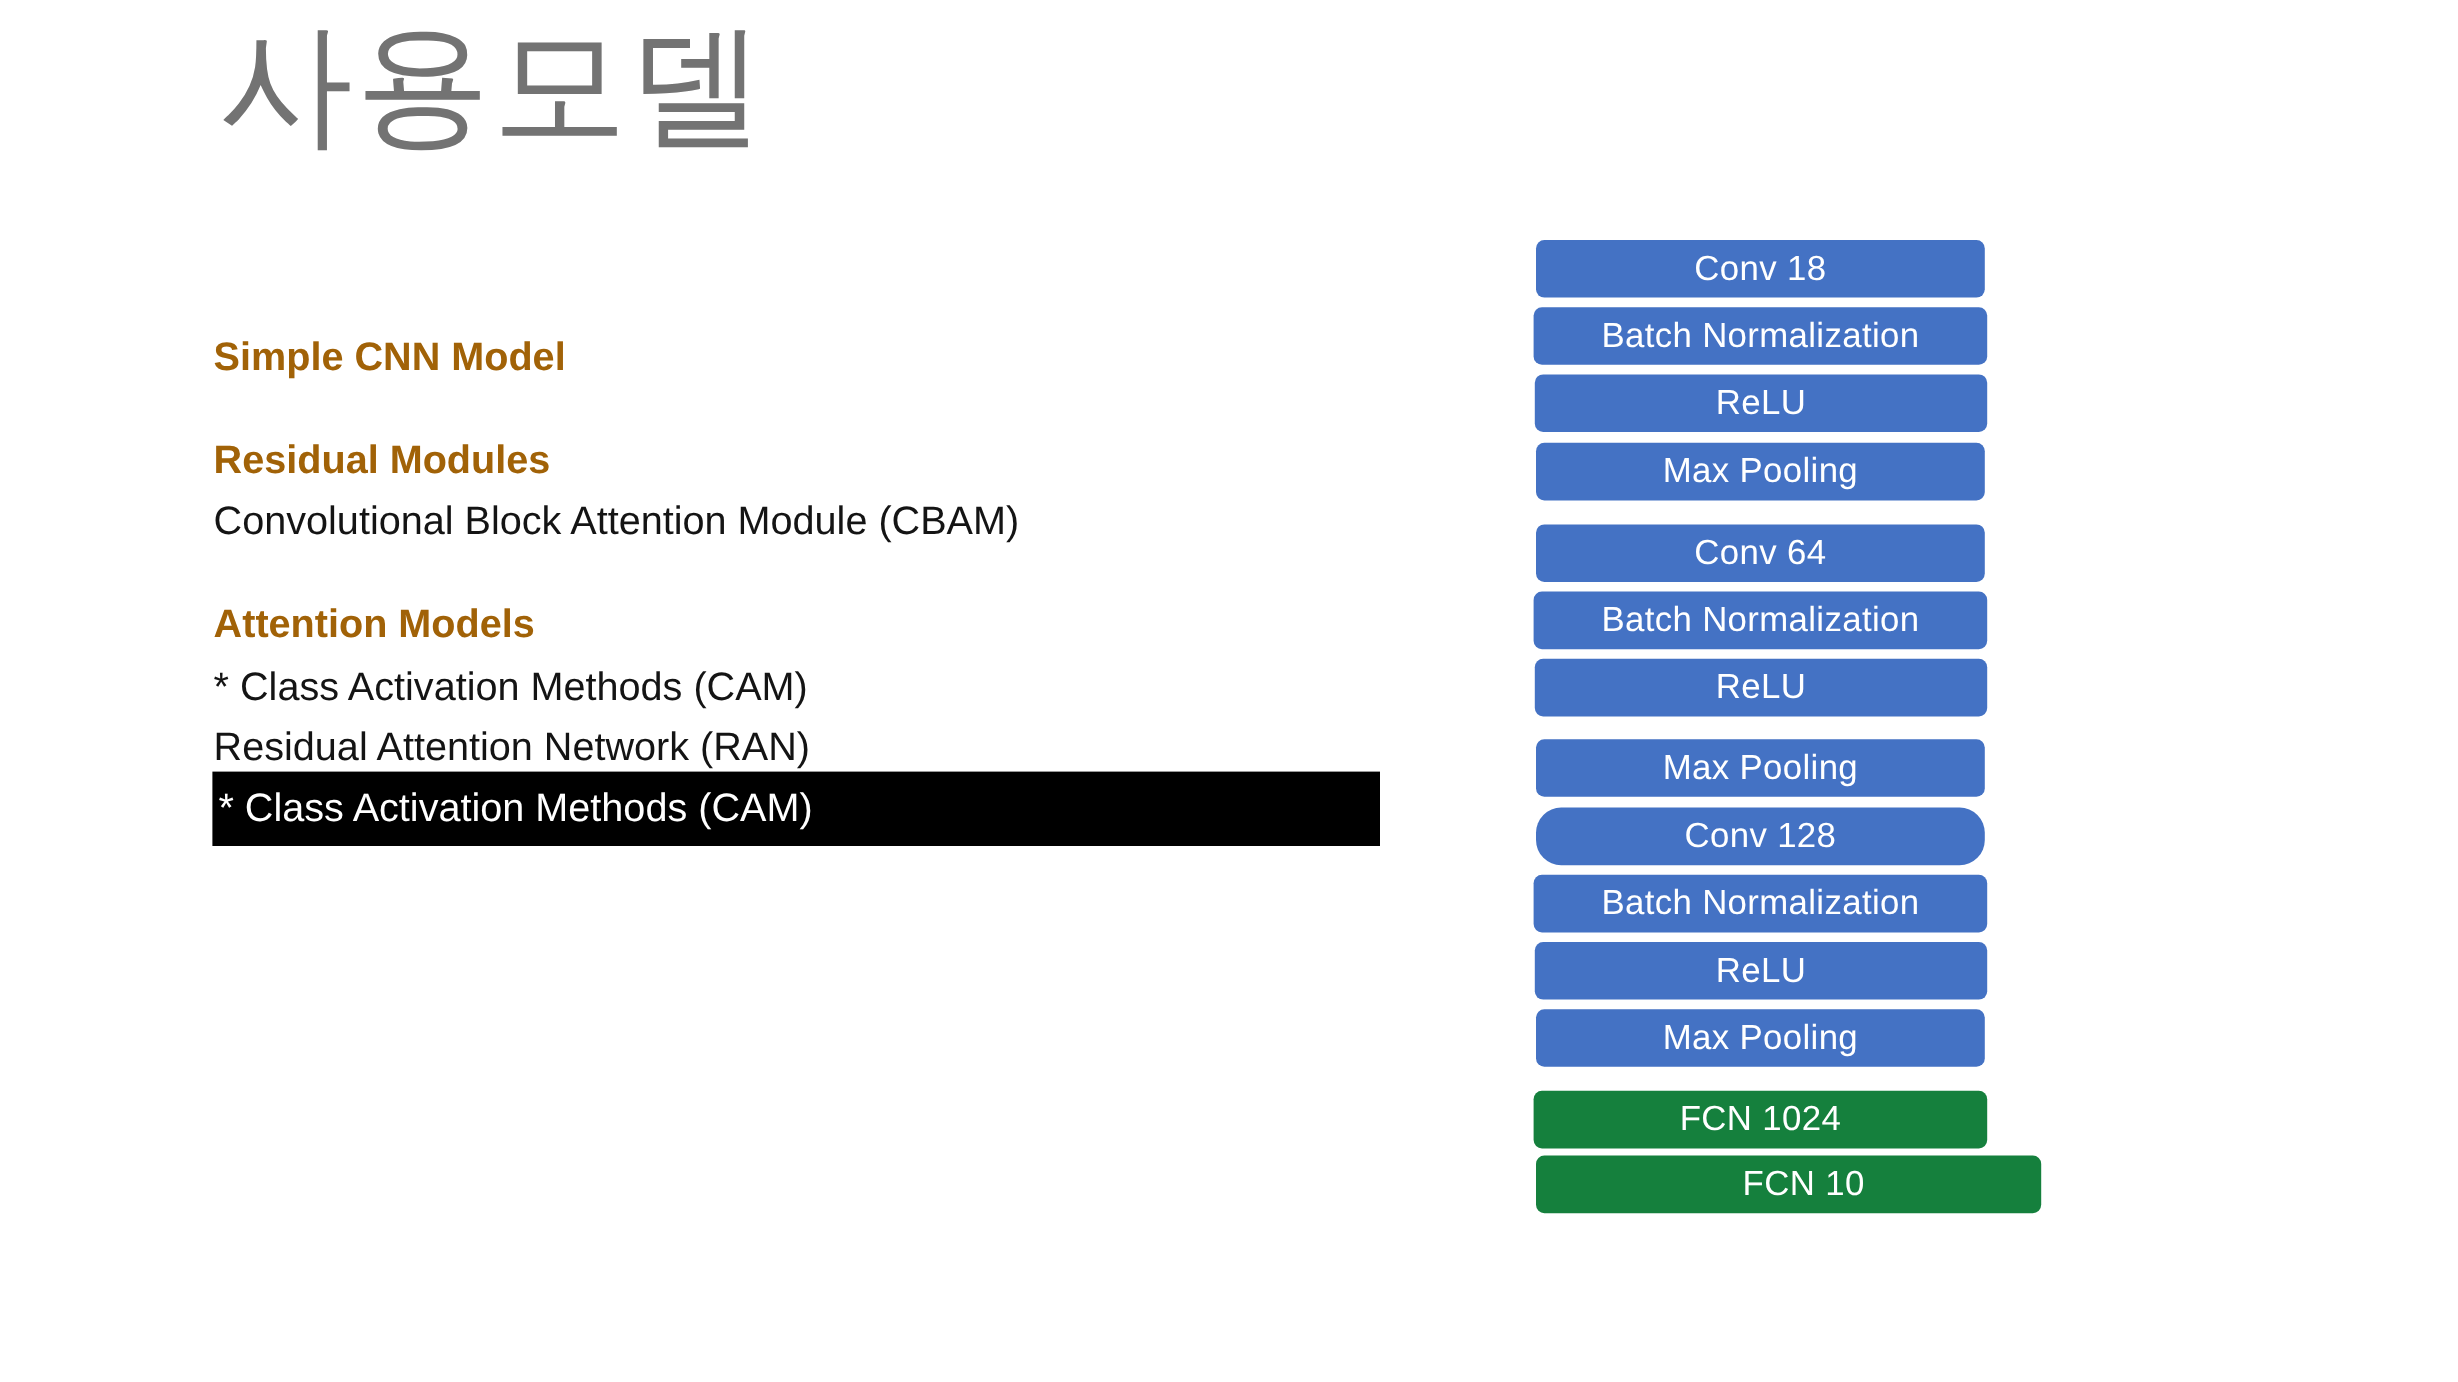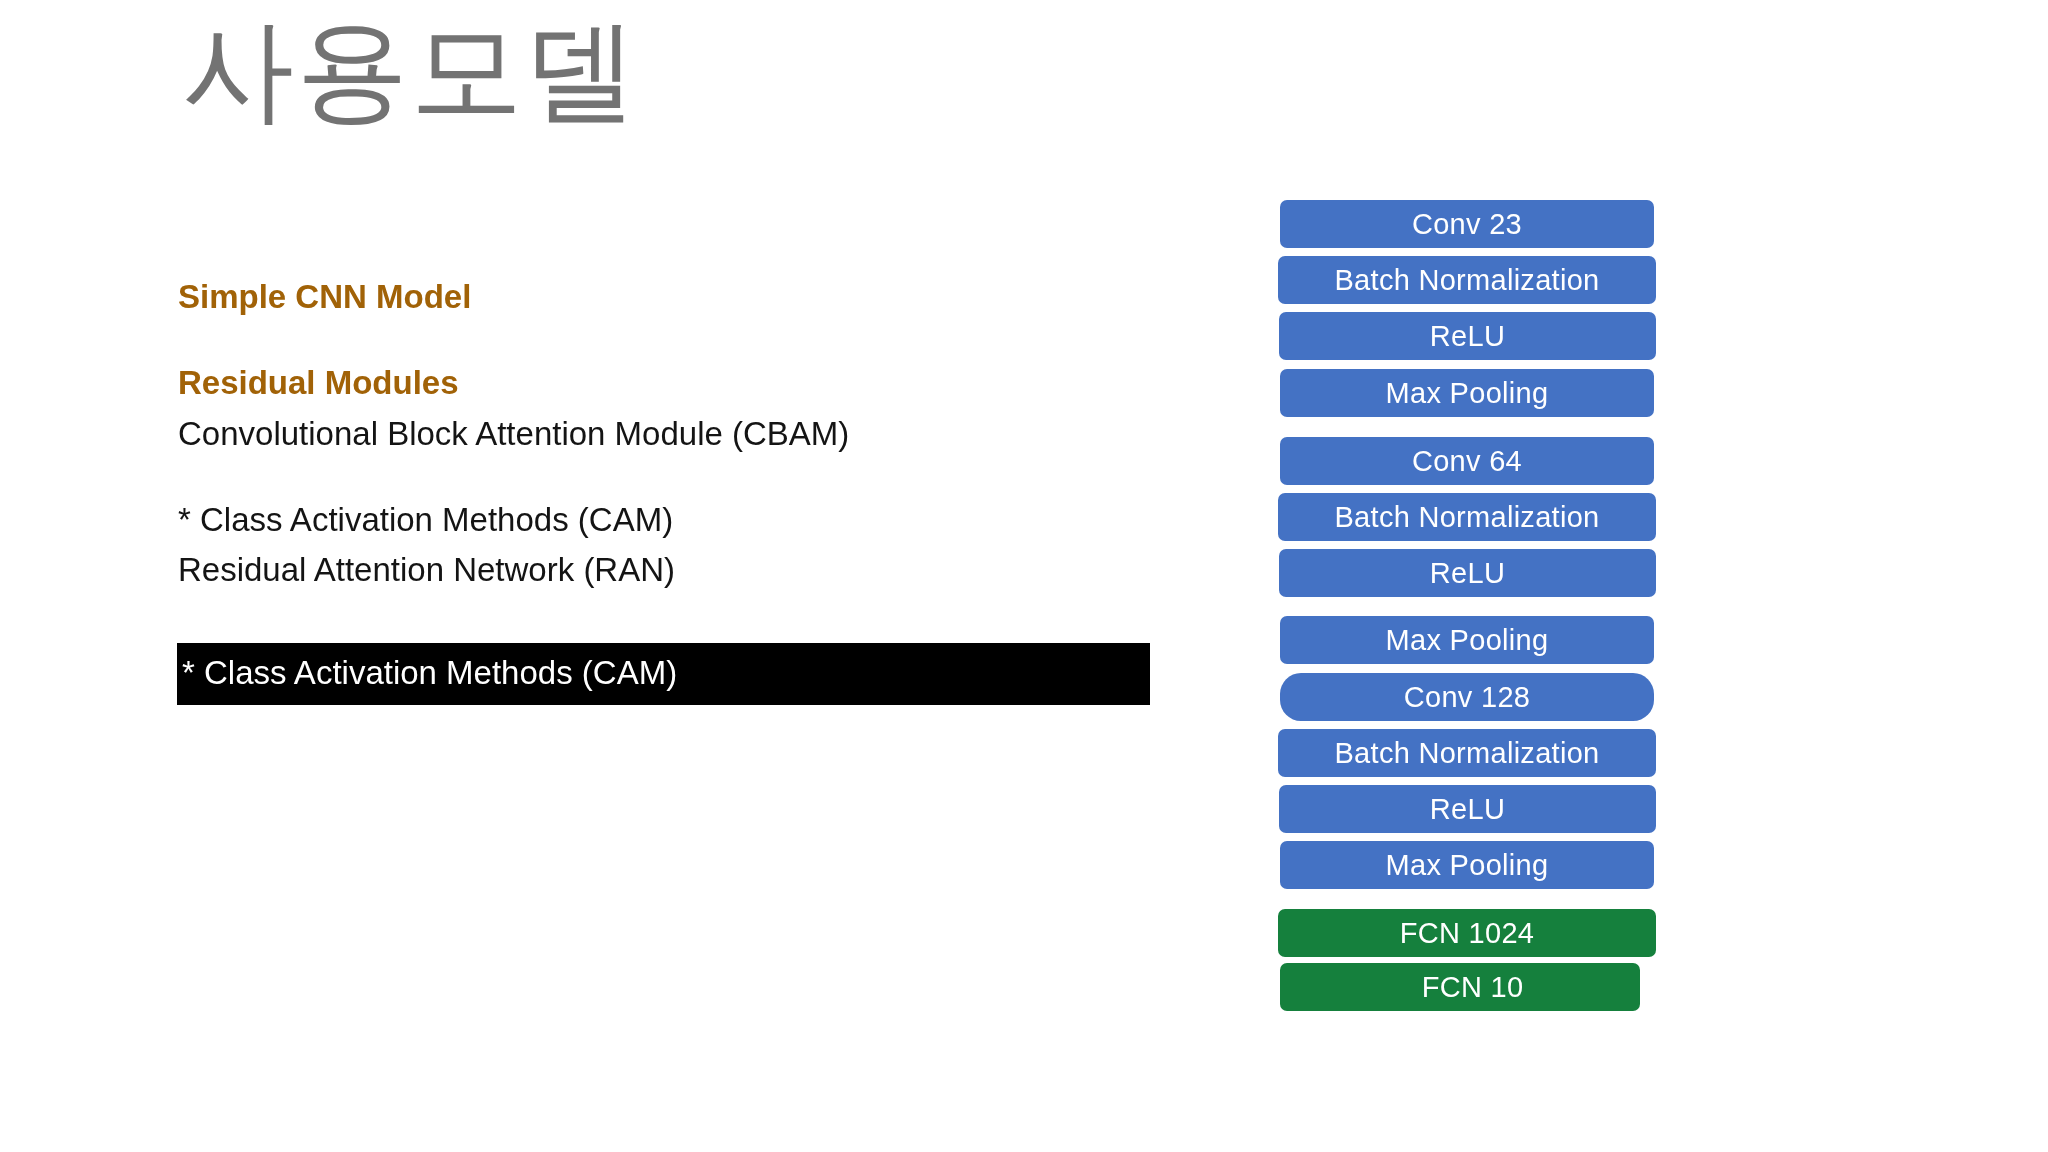--- a/index.html
+++ b/index.html
@@ -125,32 +125,33 @@
     <div class="group">
       <div class="group-heading">Simple CNN Model</div>
     </div>
 
     <div class="group">
       <div class="group-heading">Residual Modules</div>
       <div class="group-line">Convolutional Block Attention Module (CBAM)</div>
     </div>
 
     <div class="group last">
+      <div class="group-heading">Attention Models</div>
       <div class="group-line">* Class Activation Methods (CAM)</div>
       <div class="group-line">Residual Attention Network (RAN)</div>
     </div>
 
   </div>
 
   <div class="highlight-bar"></div>
   <div class="highlight-text">* Class Activation Methods (CAM)</div>
 
   <div class="flow" id="flow-diagram" style="position: absolute; height: 811px;">
       <div class="flow-block blue" style="position: absolute; top: 0px; left: 2px; width: 374px;">
-        <span>Conv 23</span>
+        <span>Conv 18</span>
       </div>
       <div class="flow-block blue" style="position: absolute; top: 56px; left: 0px; width: 378px;">
         <span>Batch Normalization</span>
       </div>
       <div class="flow-block blue" style="position: absolute; top: 112px; left: 1px; width: 377px;">
         <span>ReLU</span>
       </div>
       <div class="flow-block blue" style="position: absolute; top: 169px; left: 2px; width: 374px;">
         <span>Max Pooling</span>
       </div>
@@ -174,18 +175,18 @@
       </div>
       <div class="flow-block blue" style="position: absolute; top: 585px; left: 1px; width: 377px;">
         <span>ReLU</span>
       </div>
       <div class="flow-block blue" style="position: absolute; top: 641px; left: 2px; width: 374px;">
         <span>Max Pooling</span>
       </div>
       <div class="flow-block orange" style="position: absolute; top: 709px; left: 0px; width: 378px;">
         <span>FCN 1024</span>
       </div>
-      <div class="flow-block orange" style="position: absolute; top: 763px; left: 2px; width: 360px; padding-left: 25px;">
+      <div class="flow-block orange" style="position: absolute; top: 763px; left: 2px; width: 421px; padding-left: 25px;">
         <span>FCN 10</span>
       </div>
     </div>
 
 </div>
 
 </body></html>

